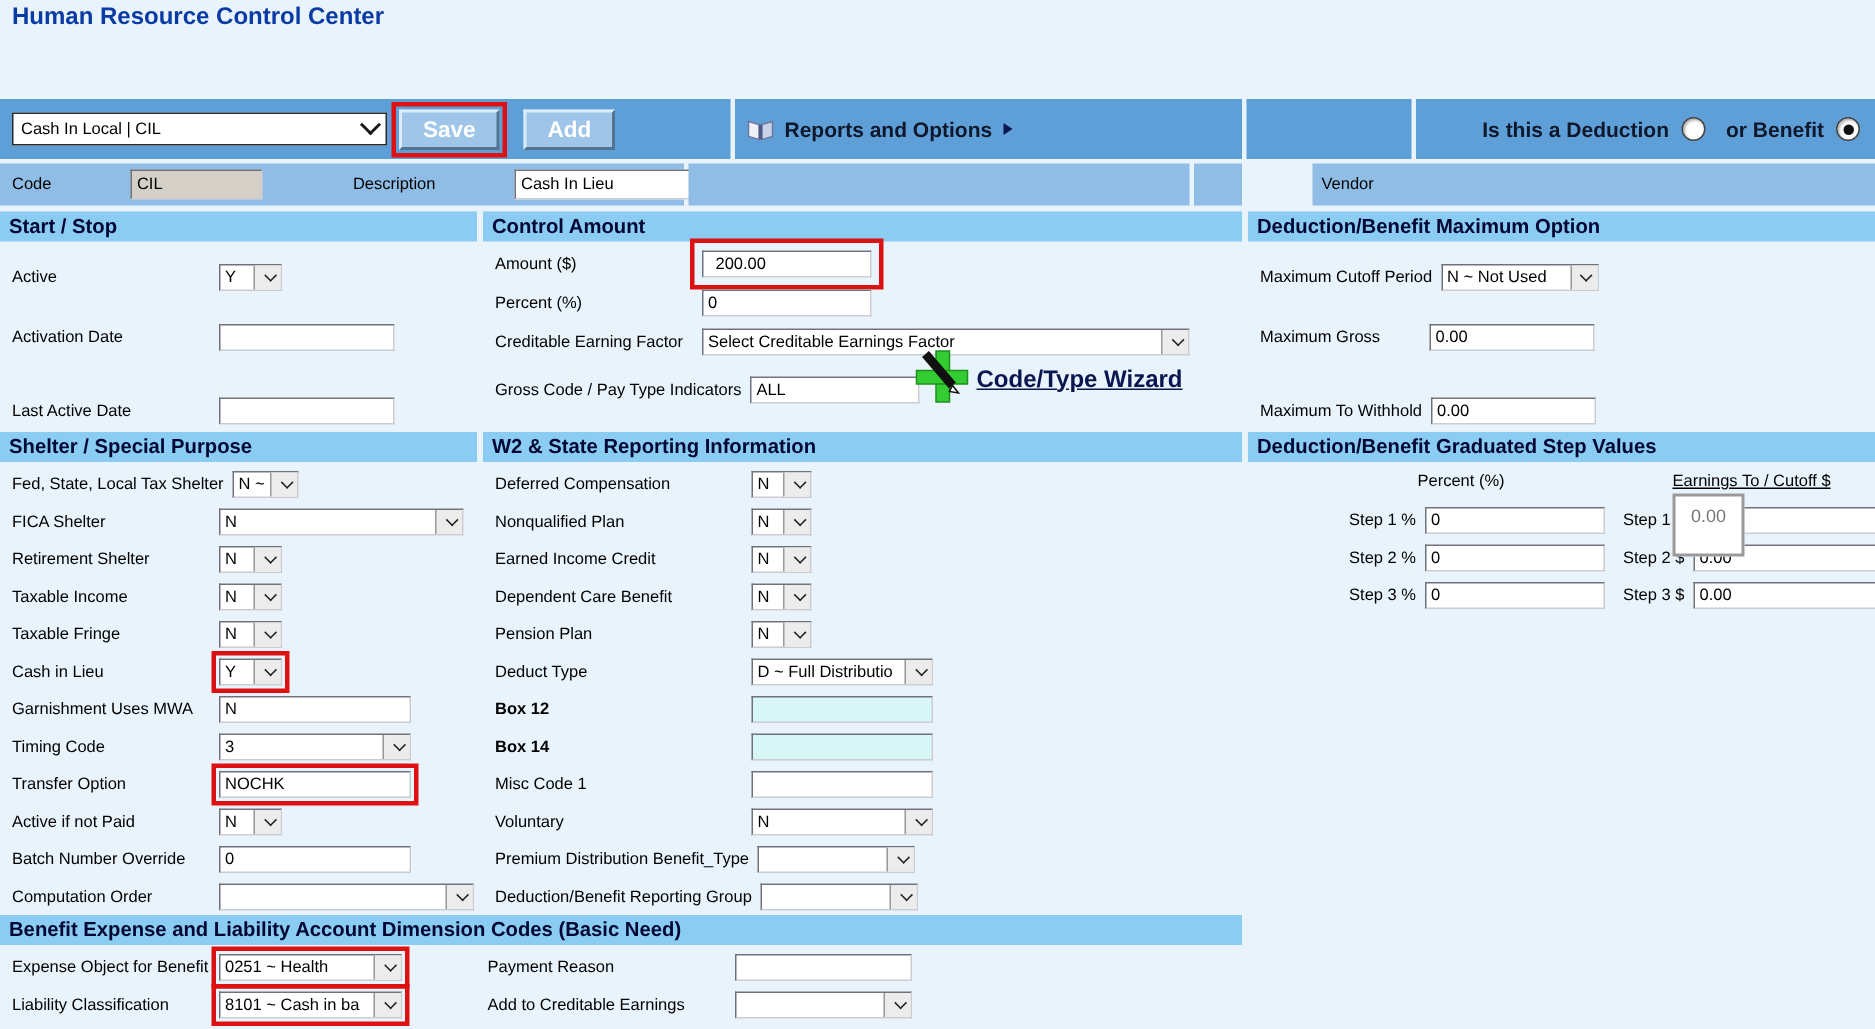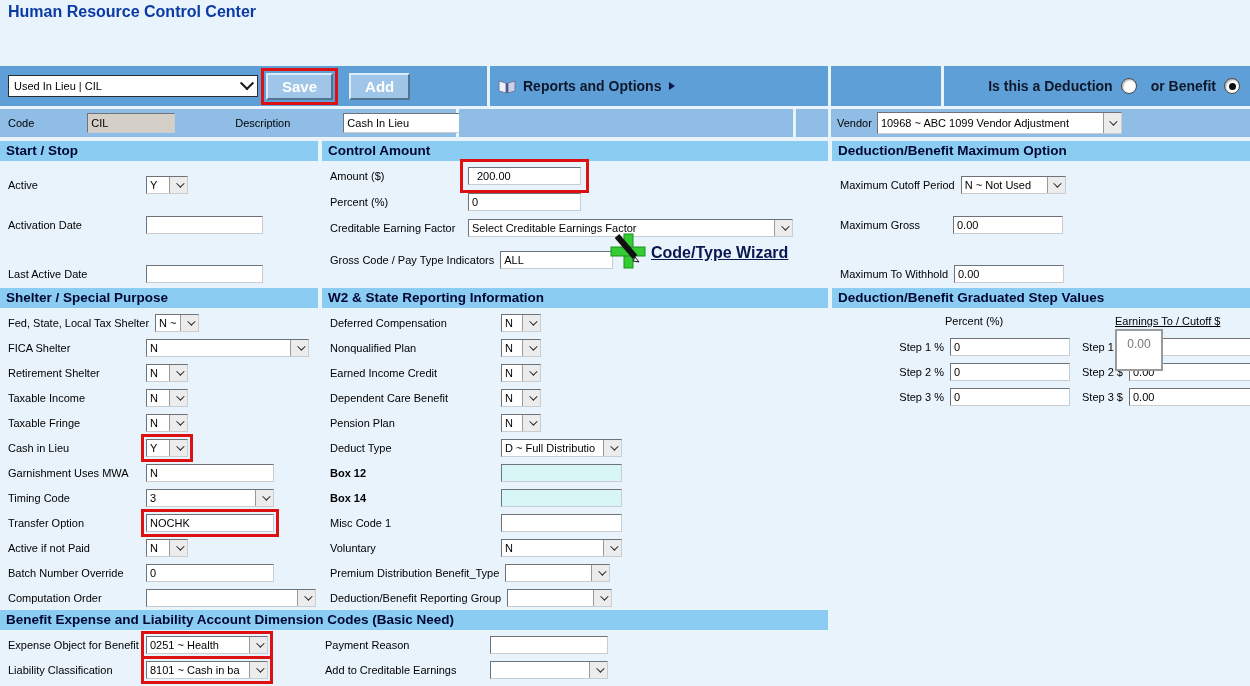--- a/index.html
+++ b/index.html
@@ -12,21 +12,21 @@
   .tcell{background:#5f9fd8;height:40px;display:flex;align-items:center;box-sizing:border-box;}
   .tc1{width:487px;padding-left:8px;}
   .tc2{width:338px;padding-left:8px;}
   .tc3{width:110px;}
   .tc4{flex:1;justify-content:flex-end;padding-right:8px;}
   .coderow{position:absolute;top:109px;left:0;width:1250px;height:28px;display:flex;gap:3px;}
   .ccell{background:#8fbde6;height:28px;display:flex;align-items:center;box-sizing:border-box;font-size:11px;}
   .cc1{width:456px;padding-left:8px;gap:48px;}
   .cc2{width:334px;}
   .cc3{width:32px;}
-  .cc4{flex:1;padding-left:6px;}
+  .cc4{flex:1;padding-left:6px;margin-left:44px;}
 
   .main-sel{width:250px;height:22px;background:#fff;border:1px solid #2b2b2b;display:flex;
             align-items:center;padding:0 5px;font-size:11px;box-sizing:border-box;}
   .chev{margin-left:auto;width:8px;height:8px;border-right:2px solid #1a1a1a;border-bottom:2px solid #1a1a1a;
         transform:rotate(45deg) translate(-2px,-2px);}
   .btn{height:27px;background:#9fc6e8;border:2px solid;border-color:#dcebf8 #537490 #537490 #dcebf8;
        color:#fff;font-weight:bold;font-size:15px;font-family:"Liberation Sans",sans-serif;
        padding:0 14px;cursor:pointer;}
   .btn-save{margin-left:8px;}
   .btn-add{margin-left:16px;}
@@ -98,21 +98,21 @@
 </head>
 <body>
 
 <div class="page">
 
   <h1 class="title">Human Resource Control Center</h1>
 
   <div class="toolbar">
     <div class="tcell tc1">
       <div class="main-sel">
-        <span>Used In Lieu | CIL</span>
+        <span>Cash In Local | CIL</span>
         <span class="chev"></span>
       </div>
       <button class="btn btn-save hl">Save</button>
       <button class="btn btn-add">Add</button>
     </div>
     <div class="tcell tc2">
       <span class="book">
         <svg width="18" height="16" viewBox="0 0 18 16">
           <path d="M1 3 L8 5 L8 15 L1 13 Z" fill="#eef1f8" stroke="#6d79a0"></path>
           <path d="M17 3 L10 5 L10 15 L17 13 Z" fill="#c9d2e8" stroke="#6d79a0"></path>
@@ -135,24 +135,20 @@
     <div class="ccell cc1">
       <span class="clabel">Code</span>
       <input class="inp ro" style="width: 88px; height: 20px;" readonly="" value="CIL">
       <span class="clabel" style="margin-left:12px;">Description</span>
       <input class="inp" style="width: 225px; height: 20px;" value="Cash In Lieu">
     </div>
     <div class="ccell cc2"></div>
     <div class="ccell cc3"></div>
     <div class="ccell cc4">
       <span class="clabel">Vendor</span>
-      <span class="sel" style="width:245px;height:22px;">
-        <span class="sel-val">10968 ~ ABC 1099 Vendor Adjustment</span>
-        <span class="sel-btn"></span>
-      </span>
     </div>
   </div>
 
   <div class="section s-startstop">
     <div class="shdr">Start / Stop</div>
     <div class="sbody">
         <div class="row">
           <span class="flabel">Active</span>
           <span class="sel" style="width: 42px;">
             <span class="sel-val">Y</span>

